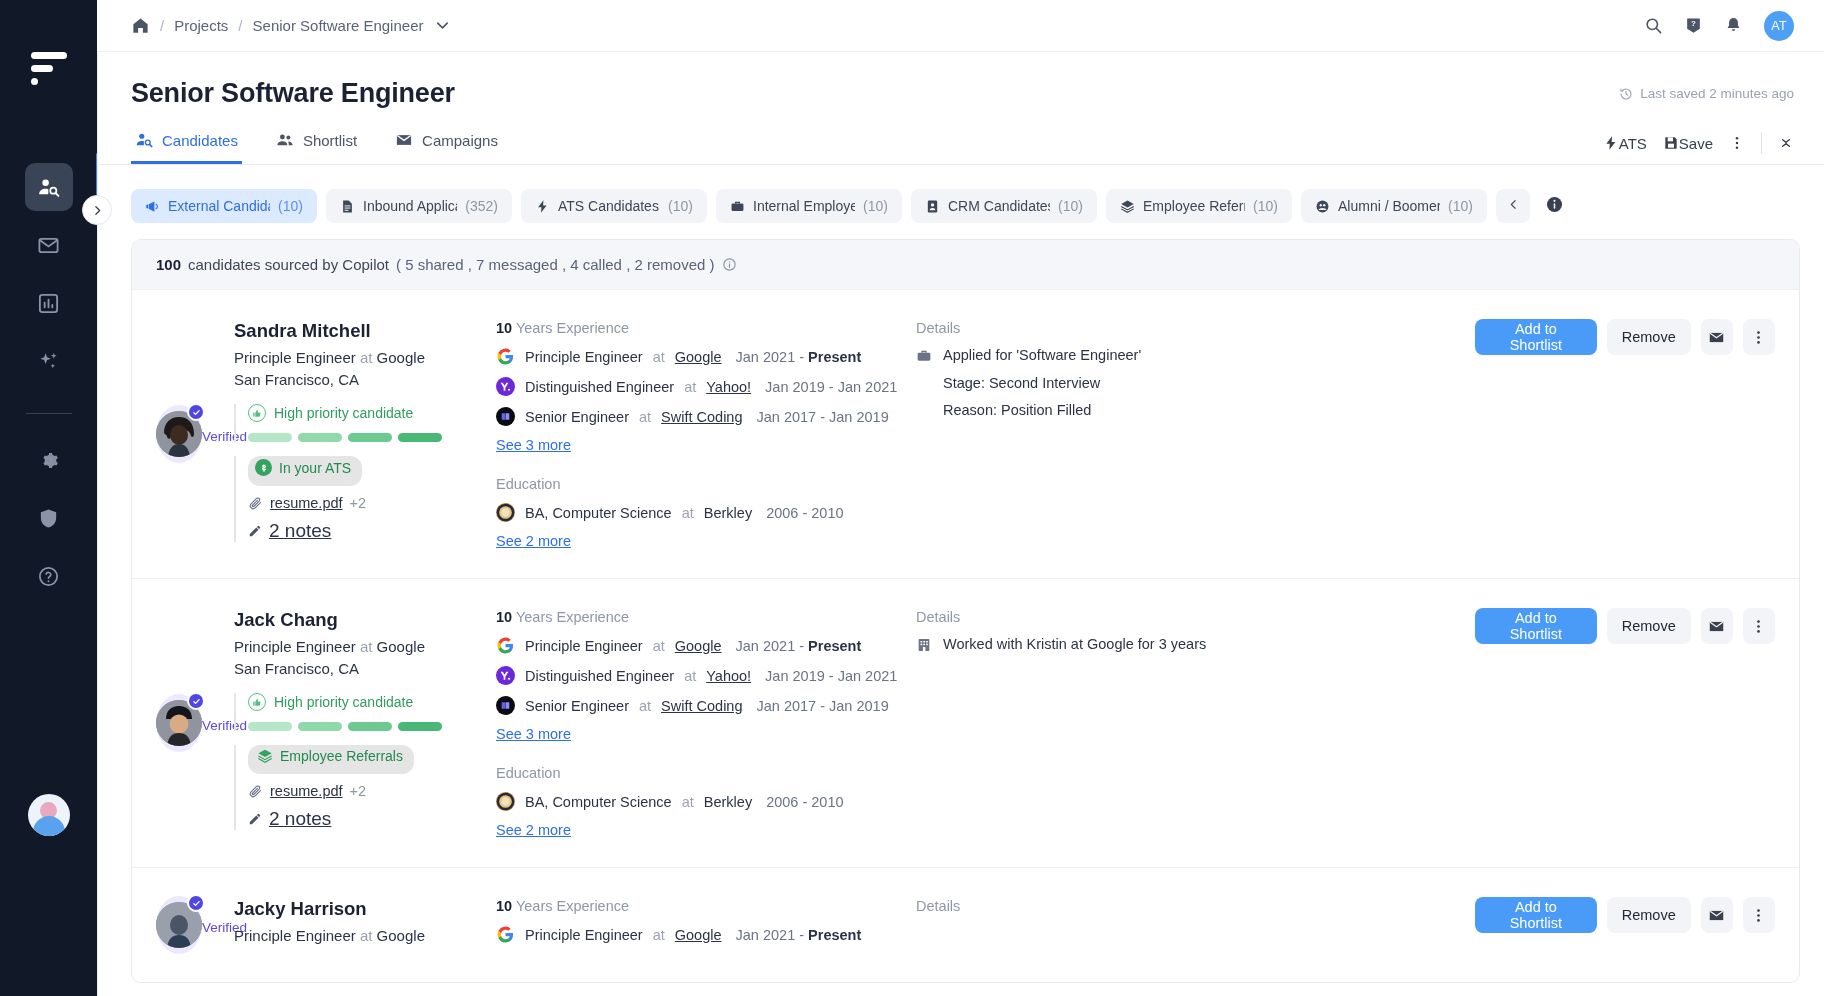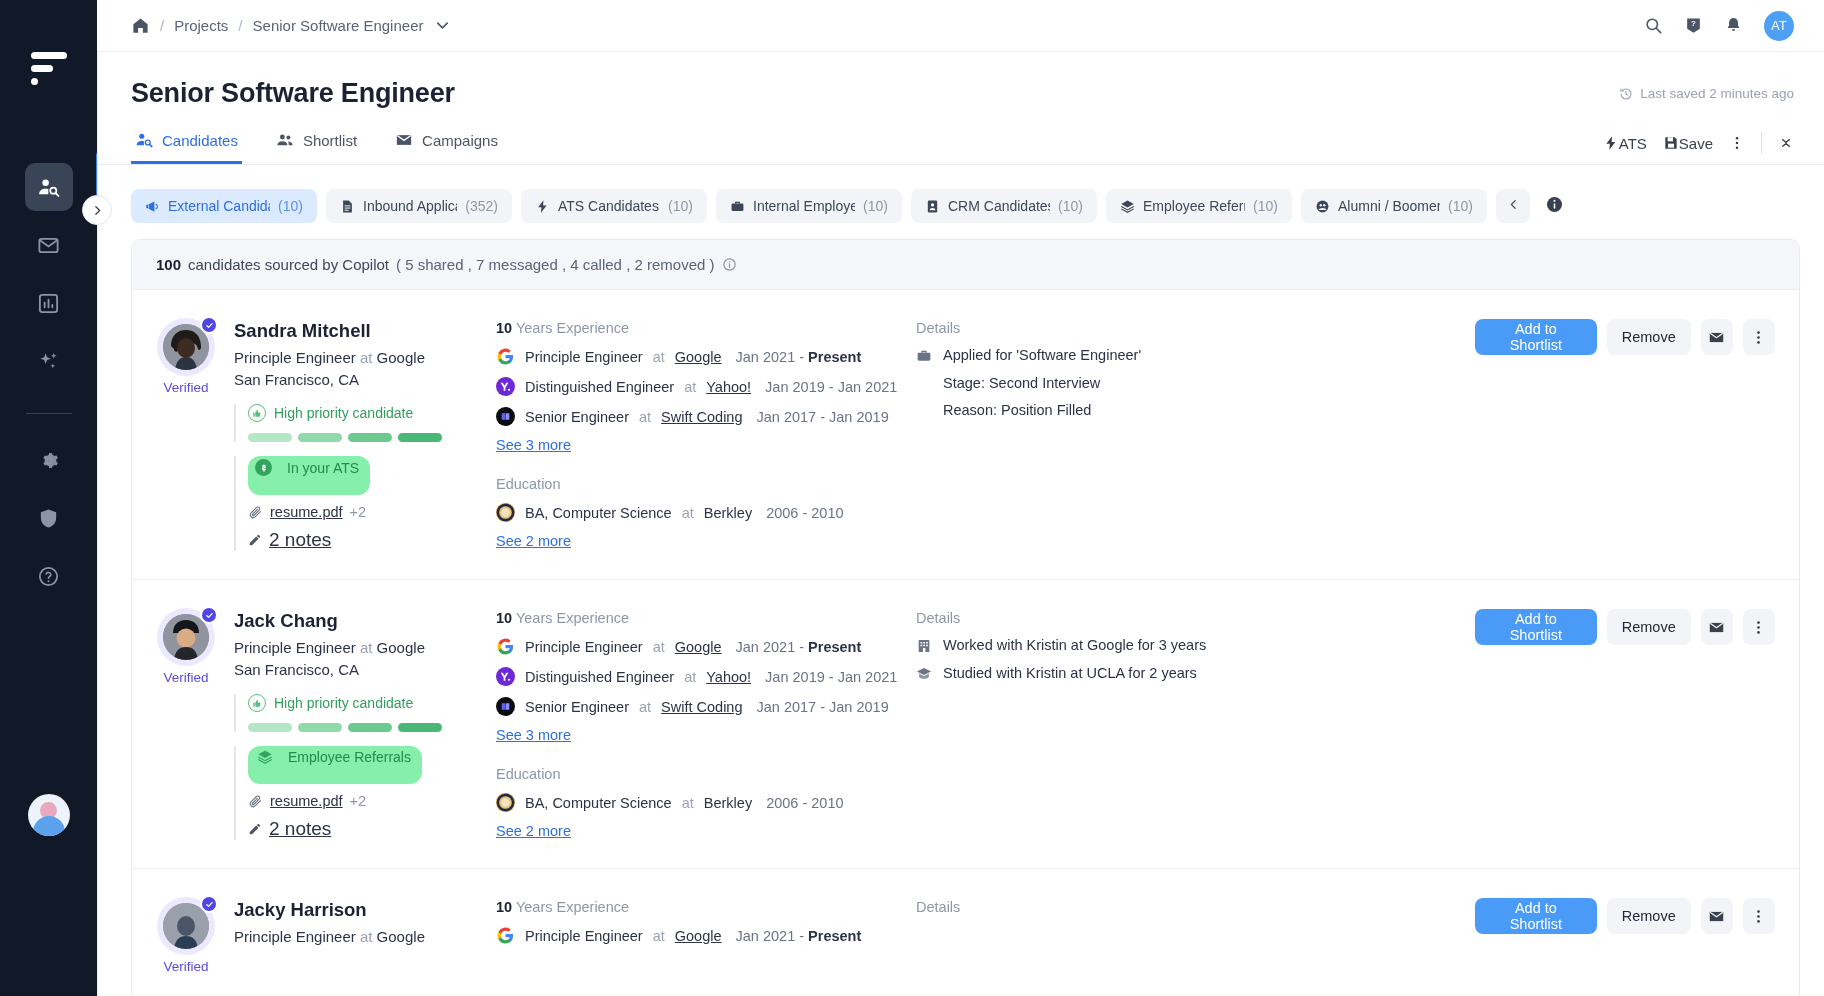--- a/index.html
+++ b/index.html
@@ -104,21 +104,21 @@
              display:flex; align-items:center; gap:7px; }
   .summary b { font-weight:700; color:#1b2233; }
   .summary .sub { color:#5a6478; }
   .summary svg { width:15px; height:15px; display:block; color:#8e97a8; }
 
   
   .crow { display:flex; padding: 28px 24px 28px 24px; border-top:1px solid #edeff3; background:#fff; }
   .crow:first-of-type { border-top:none; }
 
   .c-col-id { width: 340px; flex:0 0 340px; display:flex; gap: 18px; }
-  .av-wrap { width: 60px; flex:0 0 60px; display:flex; flex-direction:column; align-items:center; }
+  .av-wrap { width: 60px; flex:0 0 60px; display:flex; flex-direction:row; align-items:center; }
   .av-ring { width:58px; height:58px; border-radius:50%; background:#ece9fe; display:flex;
              align-items:center; justify-content:center; position:relative; }
   .av-img { width:46px; height:46px; border-radius:50%; overflow:hidden; position:relative; background:#9aa0ab; }
   .av-img .f-hair { position:absolute; inset:0; }
   .verified-badge {
     position:absolute; right:-3px; top:-2px; width:18px; height:18px; border-radius:50%;
     background:#4f46e5; color:#fff; display:flex; align-items:center; justify-content:center;
     border:2px solid #fff;
   }
   .verified-badge svg { width:9px; height:9px; display:block; }
@@ -136,22 +136,22 @@
                  display:flex; align-items:center; justify-content:center; color:#54c07e;}
   .prio-t .pic svg { width:10px; height:10px; display:block; }
   .bars { display:flex; gap:6px; margin-top:11px; }
   .bars i { display:block; width:44px; height:9px; border-radius:5px; }
   .bars i:nth-child(1){ background:#b6e6c8; }
   .bars i:nth-child(2){ background:#8fd9ab; }
   .bars i:nth-child(3){ background:#6cca90; }
   .bars i:nth-child(4){ background:#49b877; }
 
   .tagblock { margin-top: 14px; border-left: 2px solid #e2e5eb; padding-left: 12px; }
-  .tag { display:inline-flex; align-items:center; gap:15px; background:#86efac; color:#238a4e;
-         border-radius: 12px; padding: 3px 11px 19px 7px; font-size:14px; }
+  .tag { display:inline-flex; align-items:center; gap:7px; background:#e5e5e5; color:#238a4e;
+         border-radius: 12px; padding: 3px 11px 10px 7px; font-size:14px; }
   .tag .tic { width:17px; height:17px; border-radius:50%; background:#34a35e; color:#fff;
               display:flex; align-items:center; justify-content:center; }
   .tag .tic svg { width:10px; height:10px; display:block; }
   .tag.referral { padding-left: 9px; }
   .tag.referral .ticon { color:#34a35e; display:flex; }
   .tag.referral .ticon svg { width:16px; height:16px; display:block; }
   .fileline { display:flex; align-items:center; gap:7px; margin-top:9px; font-size:14.5px; color:#2b3346; }
   .fileline svg { width:15px; height:15px; display:block; color:#6b7486; }
   .fileline a { color:#2b3346; text-decoration:underline; cursor:pointer; }
   .fileline .plus { color:#8e97a8; }
@@ -861,29 +861,20 @@
                       <rect x="15.2" y="6" width="2.5" height="2.3"></rect>
                       <rect x="6.8" y="10" width="2.5" height="2.3"></rect>
                       <rect x="11" y="10" width="2.5" height="2.3"></rect>
                       <rect x="15.2" y="10" width="2.5" height="2.3"></rect>
                       <rect x="10.3" y="15" width="3.8" height="6"></rect>
                     </g>
                   </svg>
               </span>
               <span>Worked with Kristin at Google for 3 years</span>
             </div>
-            <div class="det">
-              <span>
-                <svg viewBox="0 0 24 24" fill="currentColor">
-                    <path d="M12 3L1.5 8.2 12 13.4 22.5 8.2z"></path>
-                    <path d="M4.6 11.2v4.4c0 2 3.6 3.6 7.4 3.6s7.4-1.6 7.4-3.6v-4.4L12 15z" opacity=".75"></path>
-                  </svg>
-              </span>
-              <span>Studied with Kristin at UCLA for 2 years</span>
-            </div>
           </div>
 
           <div class="c-col-act">
             <button class="btn-primary">Add to Shortlist</button>
             <button class="btn-ghost">Remove</button>
             <button class="btn-ico">
               <span>
                 <svg viewBox="0 0 24 24" fill="currentColor">
                     <path d="M2.5 5.5h19v13h-19z"></path>
                     <path d="M3 6l9 6.5L21 6" fill="none" stroke="#f3f4f7" stroke-width="1.7"></path>

